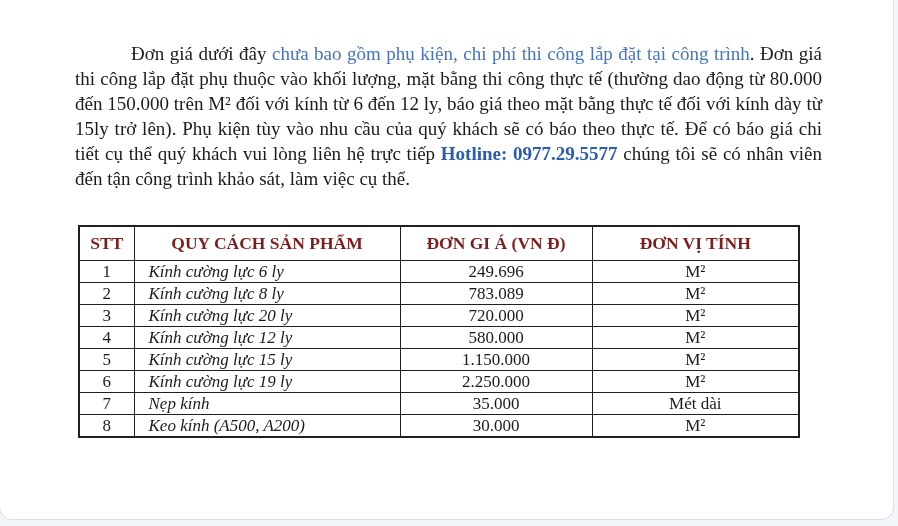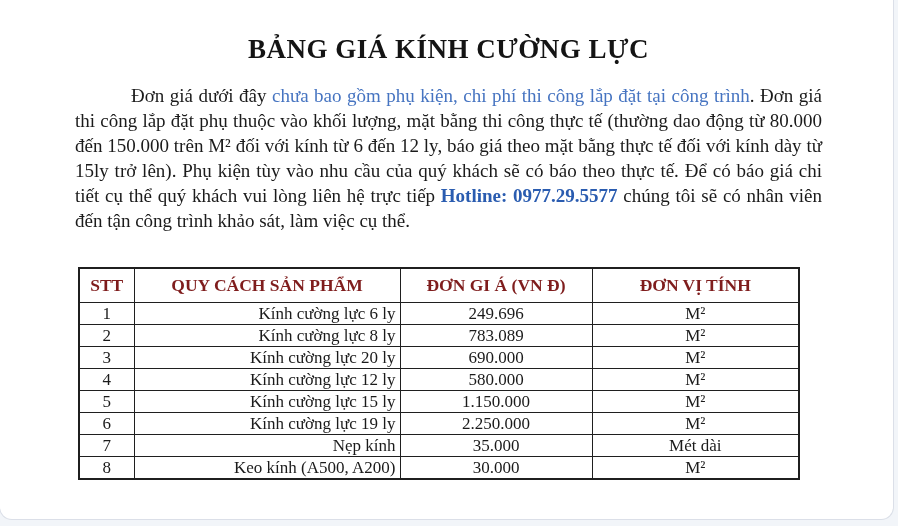--- a/index.html
+++ b/index.html
@@ -73,35 +73,35 @@
     font-weight: bold;
     padding: 0 4px;
     color: #7f1d1d;
   }
   table.price-table td {
     height: 21px;
     padding: 0 4px;
     text-align: center;
   }
   table.price-table td.col-product {
-    text-align: right;
-    padding-left: 2px;
+    text-align: left;
+    padding-left: 14px;
+    font-style: italic;
   }
   .col-stt  { width: 55px; }
   .col-name { width: 266px; }
   .col-price{ width: 192px; }
   .col-unit { width: 207px; }
 </style>
 </head>
 <body style="--bg: #f2f5f9; --link-blue: #4674c1; --hotline-blue: #2a5cb0; --table-border: #1f1f1f;">
 
 <div class="page">
   <div class="doc">
 
-    <h1 class="doc-title">BẢNG GIÁ KÍNH CƯỜNG LỰC</h1>
 
     <p class="intro" id="intro-paragraph"><span>Đơn giá dưới đây </span><span class="seg-link">chưa bao gồm phụ kiện, chi phí thi công lắp đặt tại công trình</span><span>. Đơn giá thi công lắp đặt phụ thuộc vào khối lượng, mặt bằng thi công thực tế (thường dao động từ 80.000 đến 150.000 trên M² đối với kính từ 6 đến 12 ly, báo giá theo mặt bằng thực tế đối với kính dày từ 15ly trở lên). Phụ kiện tùy vào nhu cầu của quý khách sẽ có báo theo thực tế. Để có báo giá chi tiết cụ thể quý khách vui lòng liên hệ trực tiếp </span><span class="seg-hotline">Hotline: 0977.29.5577</span><span> chúng tôi sẽ có nhân viên đến tận công trình khảo sát, làm việc cụ thể.</span></p>
 
     <table class="price-table">
       <colgroup>
         <col class="col-stt">
           <col class="col-name">
           <col class="col-price">
           <col class="col-unit">
       </colgroup>
@@ -122,21 +122,21 @@
           </tr>
           <tr>
             <td class="col-stt-cell">2</td>
             <td class="col-product">Kính cường lực 8 ly</td>
             <td class="col-price-cell">783.089</td>
             <td class="col-unit-cell">M²</td>
           </tr>
           <tr>
             <td class="col-stt-cell">3</td>
             <td class="col-product">Kính cường lực 20 ly</td>
-            <td class="col-price-cell">690.000</td>
+            <td class="col-price-cell">720.000</td>
             <td class="col-unit-cell">M²</td>
           </tr>
           <tr>
             <td class="col-stt-cell">4</td>
             <td class="col-product">Kính cường lực 12 ly</td>
             <td class="col-price-cell">580.000</td>
             <td class="col-unit-cell">M²</td>
           </tr>
           <tr>
             <td class="col-stt-cell">5</td>

